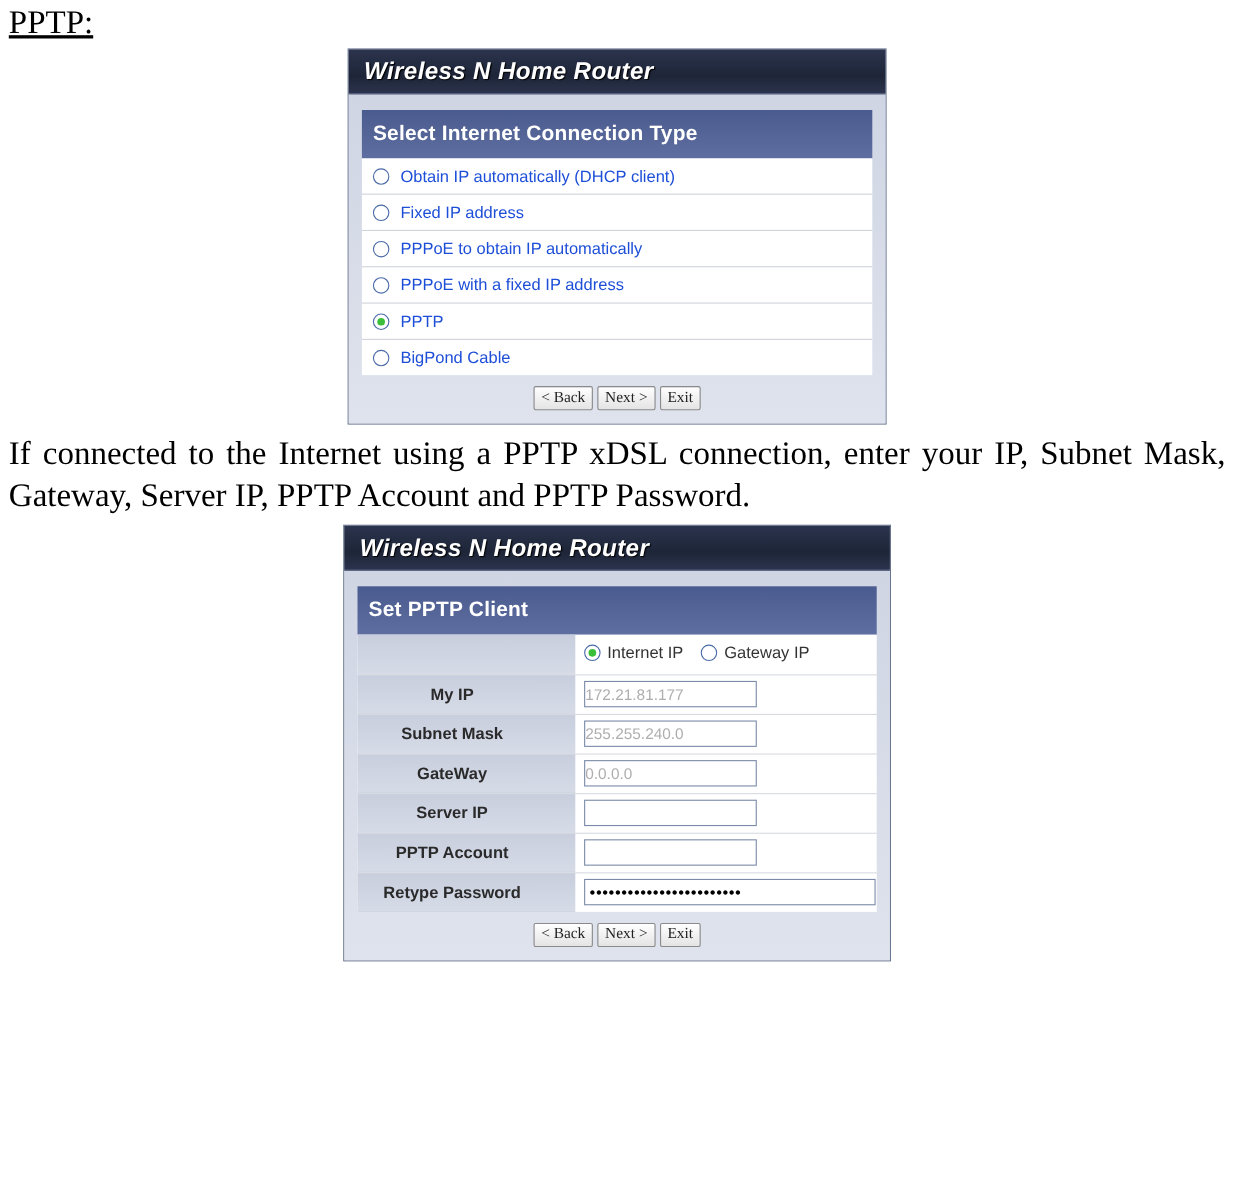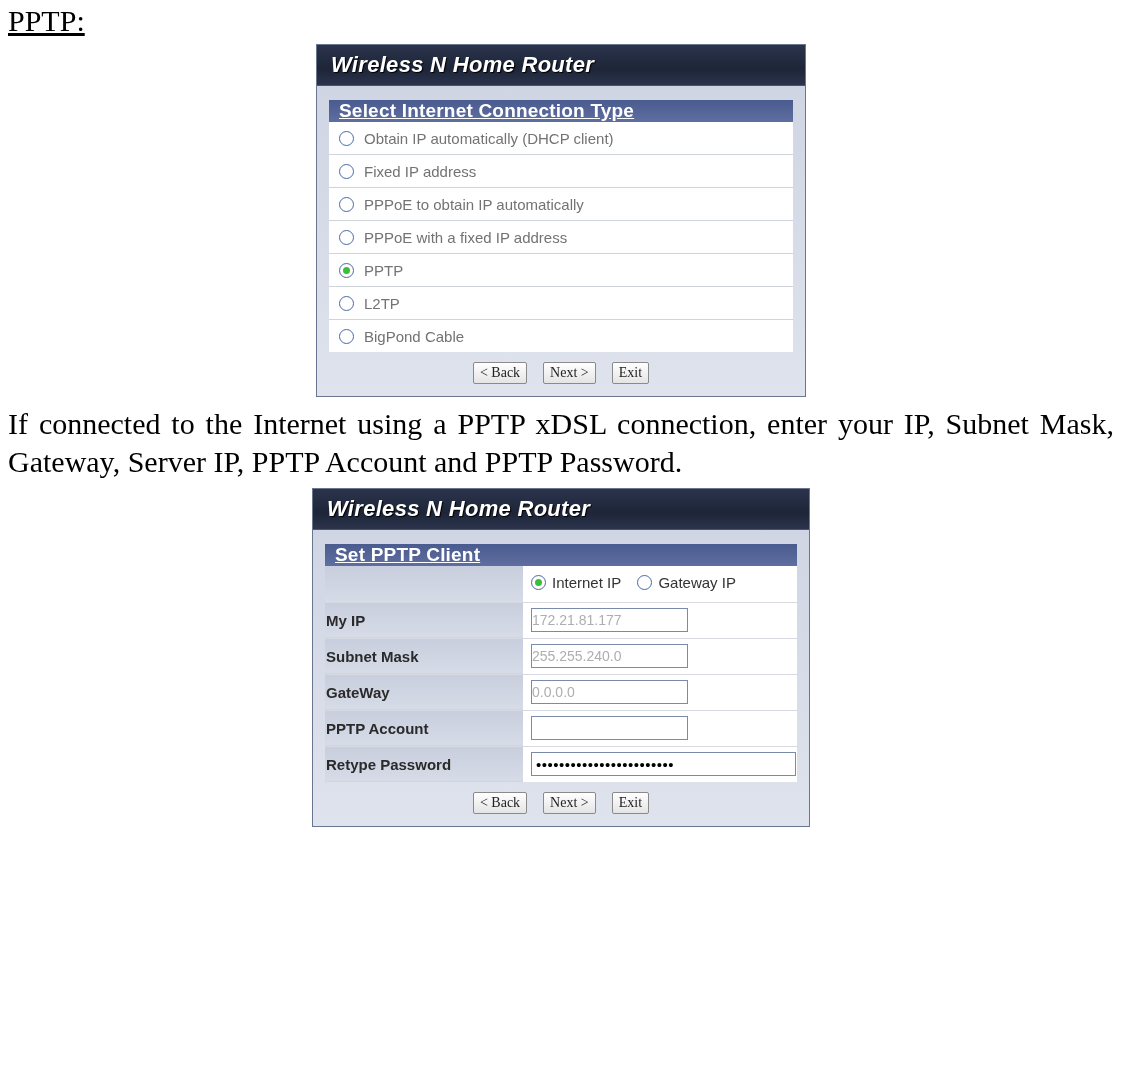--- a/index.html
+++ b/index.html
@@ -57,36 +57,35 @@
   }
   .panel-body {
     background: linear-gradient(#cfd5e3, #dfe3ed);
     padding: 14px 12px 12px 12px;
   }
   .section-title {
     background: linear-gradient(#4a5b8f, #5f6ea0);
     color: #ffffff;
     font-weight: bold;
     font-size: 19px;
-    padding: 0 10px;
+    padding: 11px 10px;
     font-family: Arial, Helvetica, sans-serif;
     letter-spacing: 0.2px;
-    text-decoration: underline;
   }
   .option-list {
     background: #ffffff;
   }
   .option-row {
     display: flex;
     align-items: center;
     height: 32px;
     padding: 0 10px;
     border-bottom: 1px solid #cfd3da;
     font-size: 15px;
-    color: #737373;
+    color: #1d4ed8;
     cursor: pointer;
     font-family: Arial, Helvetica, sans-serif;
   }
   .option-row:last-child {
     border-bottom: none;
   }
   .radio {
     width: 13px;
     height: 13px;
     border: 1px solid #4a6aa8;
@@ -100,21 +99,21 @@
     content: "";
     position: absolute;
     left: 3px; top: 3px;
     width: 7px; height: 7px;
     background: #3bbf3b;
     border-radius: 50%;
   }
   .btn-row {
     display: flex;
     justify-content: center;
-    gap: 16px;
+    gap: 4px;
     padding: 10px 0 0 0;
   }
   .win-btn {
     font-family: "Times New Roman", Times, serif;
     font-size: 14px;
     background: linear-gradient(#ffffff, #e4e4e4);
     border: 1px solid #8a8a8a;
     border-radius: 2px;
     padding: 2px 6px;
     cursor: pointer;
@@ -134,21 +133,21 @@
   .form-table td {
     border-bottom: 1px solid #d6dae0;
     vertical-align: middle;
   }
   .form-table tr:last-child td {
     border-bottom: none;
   }
   .lbl-cell {
     width: 195px;
     background: linear-gradient(#c8cedd, #d6dbe7);
-    text-align: left;
+    text-align: center;
     padding-right: 27px;
     font-size: 15px;
     font-weight: bold;
     color: #2a2a2a;
   }
   .val-cell {
     padding-left: 8px;
     font-size: 15px;
     color: #333;
   }
@@ -210,24 +209,20 @@
             <span class="radio"></span>
             <span>PPPoE to obtain IP automatically</span>
           </div>
           <div class="option-row">
             <span class="radio"></span>
             <span>PPPoE with a fixed IP address</span>
           </div>
           <div class="option-row">
             <span class="radio selected"></span>
             <span>PPTP</span>
-          </div>
-          <div class="option-row">
-            <span class="radio"></span>
-            <span>L2TP</span>
           </div>
           <div class="option-row">
             <span class="radio"></span>
             <span>BigPond Cable</span>
           </div>
         </div>
         <div class="btn-row">
           <button class="win-btn">&lt; Back</button>
           <button class="win-btn">Next &gt;</button>
           <button class="win-btn">Exit</button>
@@ -264,20 +259,24 @@
           </tr>
           <tr>
             <td class="lbl-cell">Subnet Mask</td>
             <td class="val-cell"><input class="text-input" readonly="" value="255.255.240.0" style=""></td>
           </tr>
           <tr>
             <td class="lbl-cell">GateWay</td>
             <td class="val-cell"><input class="text-input" readonly="" value="0.0.0.0" style=""></td>
           </tr>
           <tr>
+            <td class="lbl-cell">Server IP</td>
+            <td class="val-cell"><input class="text-input empty" value="" style=""></td>
+          </tr>
+          <tr>
             <td class="lbl-cell">PPTP Account</td>
             <td class="val-cell"><input class="text-input empty" value="" style=""></td>
           </tr>
           <tr>
             <td class="lbl-cell">Retype Password</td>
             <td class="val-cell"><input class="pwd-input" type="text" value="••••••••••••••••••••••••" style=""></td>
           </tr>
         </tbody>
           </table>
         <div class="btn-row">

